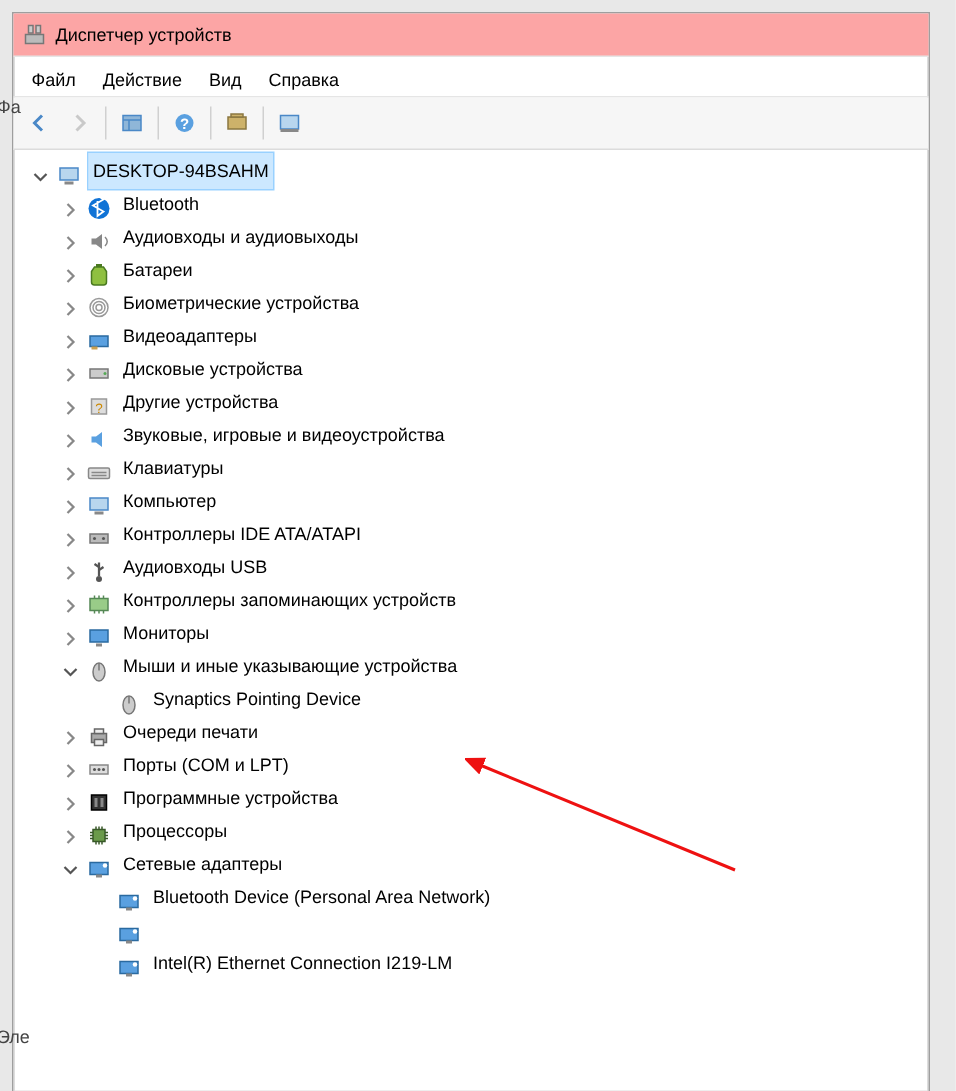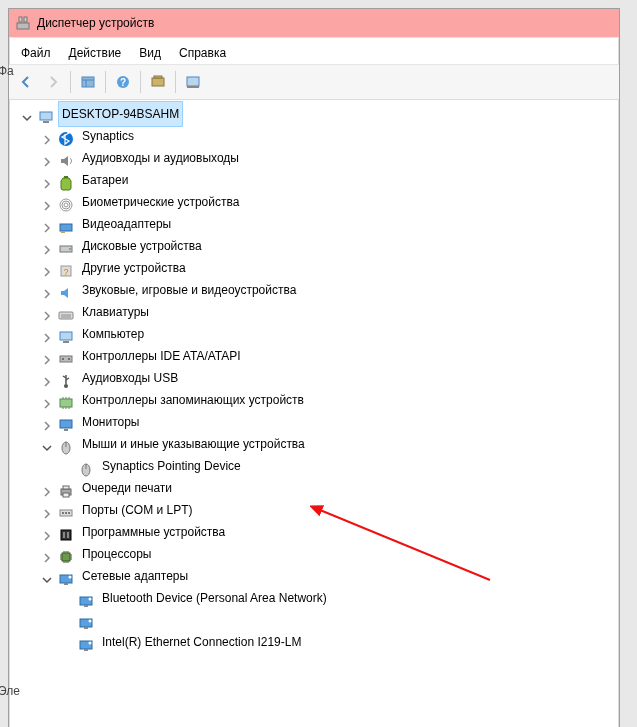--- a/index.html
+++ b/index.html
@@ -112,21 +112,21 @@
             <svg width="10" height="10">
               <path d="M3 1l4 4-4 4" fill="none" stroke="#888" stroke-width="1.5"></path>
             </svg>
           </span>
           <span class="ic">
             <svg width="16" height="16" viewBox="0 0 16 16">
               <circle cx="8" cy="8" r="7" fill="#1073d6"></circle>
               <path d="M7 3v10l4-3-7-4 7-4-4-3" fill="none" stroke="#fff" stroke-width="1.2"></path>
             </svg>
           </span>
-          <span class="lbl">Synaptics</span>
+          <span class="lbl">Bluetooth</span>
         </div>
         <div class="node ind1">
           <span class="tw">
             <svg width="10" height="10">
               <path d="M3 1l4 4-4 4" fill="none" stroke="#888" stroke-width="1.5"></path>
             </svg>
           </span>
           <span class="ic">
             <svg width="16" height="16" viewBox="0 0 16 16">
               <path d="M3 6h3l4-3v10l-4-3H3z" fill="#888"></path>

